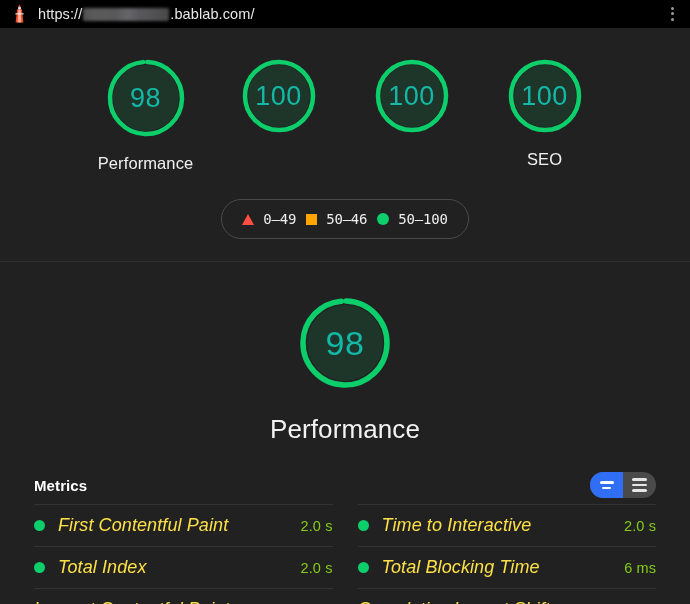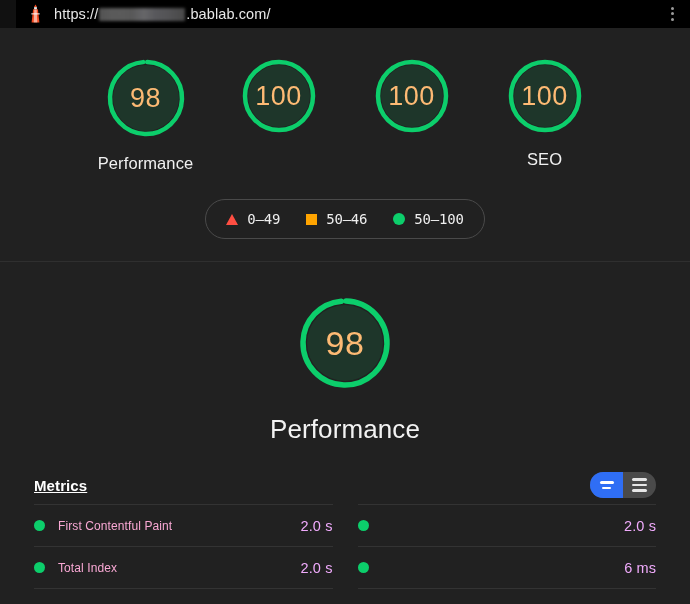--- a/index.html
+++ b/index.html
@@ -18,21 +18,20 @@
 
   
   .topbar {
     height: 28px;
     background: #000000;
     display: flex;
     align-items: center;
     padding: 0 10px 0 12px;
     box-sizing: border-box;
     border-bottom: 1px solid #000;
-    margin-left: 16px;
   }
   .lh-logo {
     width: 15px;
     height: 19px;
     flex: 0 0 15px;
     margin-right: 11px;
     position: relative;
   }
   .url-text {
     font-size: 14.5px;
@@ -103,21 +102,21 @@
     position: relative;
   }
   .gauge-svg-wrap.small { width: 84px; height: 84px; }
   .gauge-num {
     position: absolute;
     inset: 0;
     display: flex;
     align-items: center;
     justify-content: center;
     font-size: 27px;
-    color: #fdba74;
+    color: #14b8a6;
     letter-spacing: 0.5px;
     font-family: "Liberation Sans", sans-serif;
   }
   .gauge-label {
     margin-top: 12px;
     font-size: 16.5px;
     color: #f1f1f1;
     letter-spacing: 0.1px;
   }
 
@@ -127,21 +126,21 @@
     justify-content: center;
     margin-top: 26px;
   }
   .legend {
     border: 1px solid #4a4a4a;
     border-radius: 22px;
     height: 38px;
     display: flex;
     align-items: center;
     padding: 0 20px;
-    gap: 26px;
+    gap: 10px;
     background: transparent;
   }
   .legend-item {
     display: flex;
     align-items: center;
     gap: 9px;
     font-size: 14px;
     color: #efefef;
     font-family: "DejaVu Sans Mono", monospace;
     letter-spacing: -0.2px;
@@ -191,21 +190,20 @@
   .metrics-head {
     display: flex;
     align-items: center;
     margin: 27px 34px 0 34px;
   }
   .metrics-title {
     font-size: 15px;
     font-weight: bold;
     color: #ffffff;
     letter-spacing: 0.1px;
-    text-decoration: underline;
   }
   .toggle {
     margin-left: auto;
     display: flex;
     width: 66px;
     height: 26px;
     border-radius: 13px;
     overflow: hidden;
     background: #4a4a4a;
   }
@@ -244,28 +242,29 @@
   }
   .metric-dot {
     width: 11px;
     height: 11px;
     border-radius: 50%;
     background: #0cce6b;
     flex: 0 0 11px;
     margin-right: 13px;
   }
   .metric-name {
-    font-size: 12px;
-    color: #f9a8d4;
-    letter-spacing: 0.1px;
+    font-size: 18px;
+    color: #fde047;
+    letter-spacing: 0.1px;
+    font-style: italic;
   }
   .metric-val {
     margin-left: auto;
     font-size: 14.5px;
-    color: #f0abfc;
+    color: #84cc16;
     letter-spacing: 0.1px;
   }
 </style>
 </head>
 <body>
 
 <div class="topbar">
   <div class="lh-logo">
     <svg width="15" height="19" viewBox="0 0 15 19" xmlns="http://www.w3.org/2000/svg">
       <path d="M7.5 0.6 L9 3.1 L6 3.1 Z" fill="#f44b21"></path>
@@ -381,29 +380,31 @@
   </div>
 
   <div class="metrics-grid">
     <div class="metric-row">
       <span class="metric-dot"></span>
       <span class="metric-name">First Contentful Paint</span>
       <span class="metric-val">2.0 s</span>
     </div>
     <div class="metric-row">
       <span class="metric-dot"></span>
+      <span class="metric-name">Time to Interactive</span>
       <span class="metric-val">2.0 s</span>
     </div>
     <div class="metric-row">
       <span class="metric-dot"></span>
       <span class="metric-name">Total Index</span>
       <span class="metric-val">2.0 s</span>
     </div>
     <div class="metric-row">
       <span class="metric-dot"></span>
+      <span class="metric-name">Total Blocking Time</span>
       <span class="metric-val">6 ms</span>
     </div>
     <div class="metric-row">
 
       <span class="metric-name">Largest Contentful Paint</span>
       <span class="metric-val">2.2 s</span>
     </div>
     <div class="metric-row">
 
       <span class="metric-name">Cumulative Layout Shift</span>

